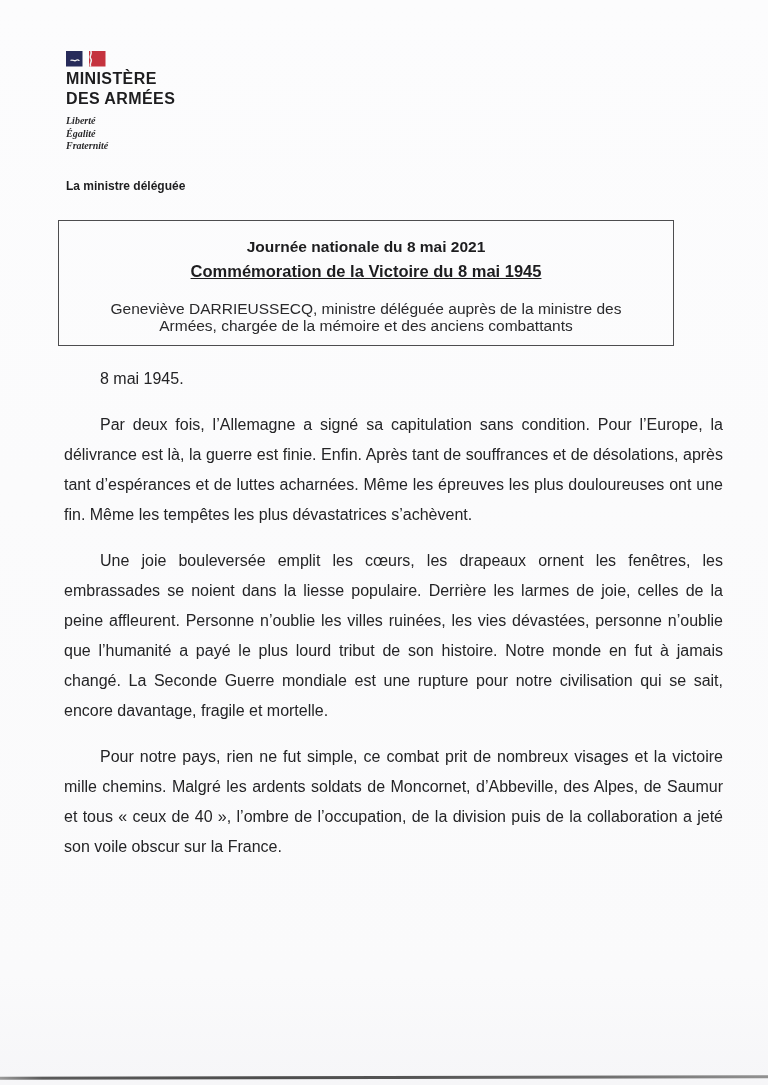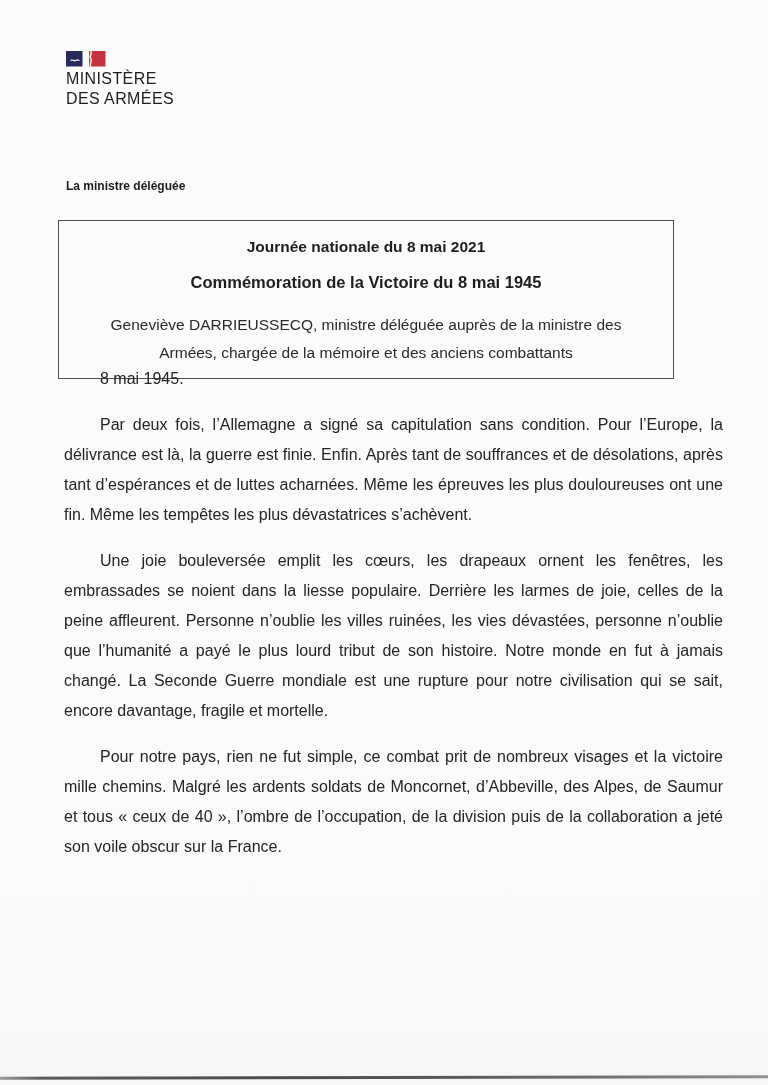--- a/index.html
+++ b/index.html
@@ -8,35 +8,35 @@
     background:#fbfbfc;
     font-family:"Liberation Sans",sans-serif;
     color:#222;
     -webkit-font-smoothing:antialiased;
   }
   .page{position:absolute;inset:0;background:linear-gradient(180deg,#fcfcfd 0%,#fafafb 90%,#f6f6f8 100%);}
 
   
   .logo{position:absolute;left:66px;top:51px;}
   .flag{display:block;}
-  .ministry{font-weight:400;font-size:16px;line-height:16px;letter-spacing:.4px;margin-top:4px;color:#1d1d1f;}
+  .ministry{font-weight:700;font-size:16px;line-height:16px;letter-spacing:.4px;margin-top:4px;color:#1d1d1f;}
   .motto{font-family:"Liberation Serif",serif;font-style:italic;font-weight:700;font-size:10px;line-height:12.5px;margin-top:8px;color:#2a2a2c;}
 
   
   .sender{position:absolute;left:66px;top:179px;font-weight:700;font-size:12px;color:#1d1d1f;}
 
   
   .title-box{
     position:absolute;left:58px;top:220px;width:616px;box-sizing:border-box;
     border:1.5px solid #4d4d4f;background:transparent;text-align:center;
     padding:15px 10px 11px;
   }
   .title-line1{font-weight:700;font-size:15.5px;line-height:21px;color:#1d1d1f;}
-  .title-line2{font-weight:700;font-size:16.5px;line-height:23px;margin-top:14px;color:#1d1d1f;}
-  .byline{font-size:15.5px;line-height:28px;margin-top:17px;padding:0 12px;color:#2a2a2c;}
+  .title-line2{font-weight:700;font-size:16.5px;line-height:23px;margin-top:3px;color:#1d1d1f;text-decoration:underline;}
+  .byline{font-size:15.5px;line-height:17px;margin-top:17px;padding:0 12px;color:#2a2a2c;}
 
   
   .body-text{
     position:absolute;left:64px;top:364px;width:659px;
     font-size:16px;line-height:30px;text-align:justify;color:#242426;
   }
   .body-text p{margin:0 0 16px 0;text-indent:36px;}
   .body-text p:last-child{margin-bottom:0;}
 
   
@@ -54,20 +54,25 @@
 
   <div class="logo">
     <svg class="flag" width="40" height="16" viewBox="0 0 40 16">
       <rect x="0" y="0" width="16.5" height="15.5" fill="#272b5a"></rect>
       <path d="M4.5,9.5 C6.5,7.8 8.2,11 10.2,9.3 C11.6,8.1 12.8,9.8 13.4,9.2" stroke="#f2f2f2" stroke-width="1.3" fill="none"></path>
       <rect x="23" y="0" width="16.5" height="15.5" fill="#c5333e"></rect>
       <path d="M24.6,0 C26.8,2.6 22.6,5.2 24.8,7.8 C26.8,10.2 22.8,12.8 24.8,15.5" stroke="#f2f2f2" stroke-width="1.5" fill="none"></path>
     </svg>
     <div class="ministry">MINISTÈRE</div>
     <div class="ministry">DES ARMÉES</div>
+    <div class="motto">
+      <div>Liberté</div>
+      <div>Égalité</div>
+      <div>Fraternité</div>
+    </div>
   </div>
 
   <div class="sender">La ministre déléguée</div>
 
   <div class="title-box">
     <div class="title-line1">Journée nationale du 8 mai 2021</div>
     <div class="title-line2">Commémoration de la Victoire du 8 mai 1945</div>
     <div class="byline">Geneviève DARRIEUSSECQ, ministre déléguée auprès de la ministre des Armées, chargée de la mémoire et des anciens combattants</div>
   </div>
 

